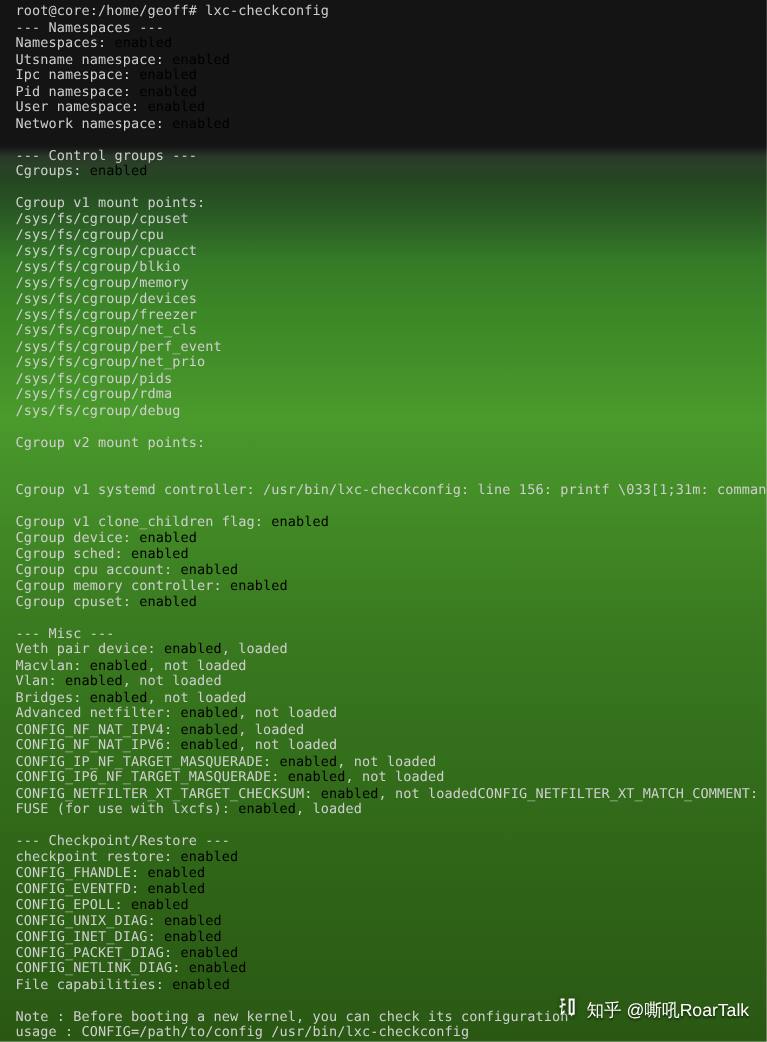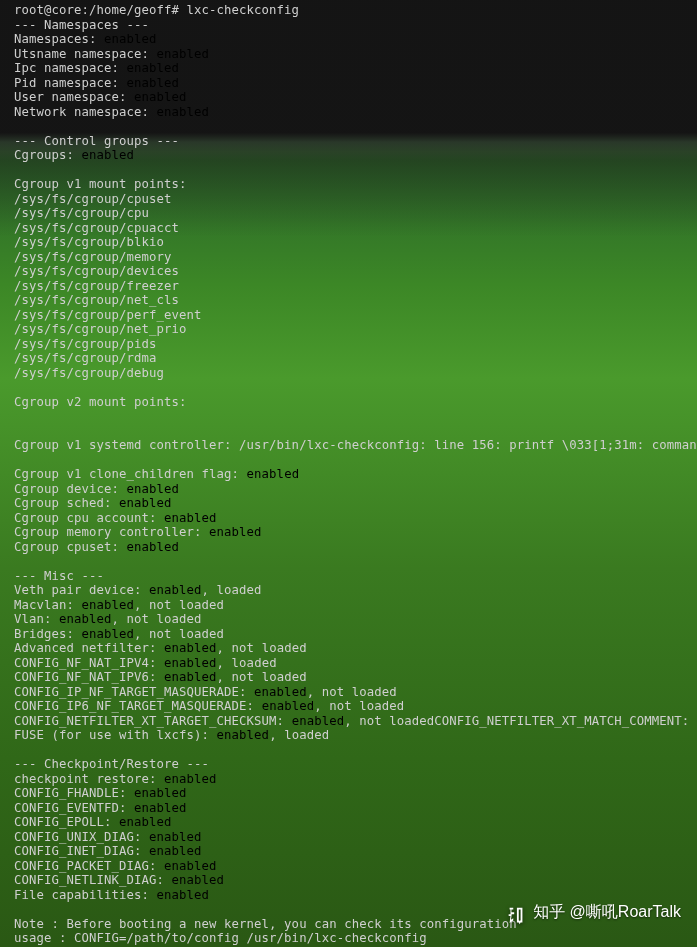--- a/index.html
+++ b/index.html
@@ -27,21 +27,21 @@
   #term{
     position:absolute;left:3px;top:3px;right:3px;
     white-space:pre;letter-spacing:.1px;margin-left:11px;
   }
   .p{color:#cfcfcf}
   .p .g{color:#000000}
   #watermark{
     position:absolute;right:16px;bottom:20px;
     font-family:Arial,"Microsoft YaHei",sans-serif;
     font-size:16px;color:#fff;font-weight:500;
-    display:flex;align-items:flex-start;gap:6px;
+    display:flex;align-items:flex-end;gap:6px;
     text-shadow:0 1px 2px rgba(0,0,0,.6);
   }
   #watermark svg{width:22px;height:22px;filter:drop-shadow(0 1px 2px rgba(0,0,0,.6))}
 </style>
 </head>
 <body>
 
 <div id="term"><div class="p">root@core:/home/geoff# lxc-checkconfig</div><div class="p">--- Namespaces ---</div><div class="p">Namespaces: <span class="g">enabled</span></div><div class="p">Utsname namespace: <span class="g">enabled</span></div><div class="p">Ipc namespace: <span class="g">enabled</span></div><div class="p">Pid namespace: <span class="g">enabled</span></div><div class="p">User namespace: <span class="g">enabled</span></div><div class="p">Network namespace: <span class="g">enabled</span></div><div class="p">&nbsp;</div><div class="p">--- Control groups ---</div><div class="p">Cgroups: <span class="g">enabled</span></div><div class="p">&nbsp;</div><div class="p">Cgroup v1 mount points:</div><div class="p">/sys/fs/cgroup/cpuset</div><div class="p">/sys/fs/cgroup/cpu</div><div class="p">/sys/fs/cgroup/cpuacct</div><div class="p">/sys/fs/cgroup/blkio</div><div class="p">/sys/fs/cgroup/memory</div><div class="p">/sys/fs/cgroup/devices</div><div class="p">/sys/fs/cgroup/freezer</div><div class="p">/sys/fs/cgroup/net_cls</div><div class="p">/sys/fs/cgroup/perf_event</div><div class="p">/sys/fs/cgroup/net_prio</div><div class="p">/sys/fs/cgroup/pids</div><div class="p">/sys/fs/cgroup/rdma</div><div class="p">/sys/fs/cgroup/debug</div><div class="p">&nbsp;</div><div class="p">Cgroup v2 mount points:</div><div class="p">&nbsp;</div><div class="p">&nbsp;</div><div class="p">Cgroup v1 systemd controller: /usr/bin/lxc-checkconfig: line 156: printf \033[1;31m: command not found</div><div class="p">&nbsp;</div><div class="p">Cgroup v1 clone_children flag: <span class="g">enabled</span></div><div class="p">Cgroup device: <span class="g">enabled</span></div><div class="p">Cgroup sched: <span class="g">enabled</span></div><div class="p">Cgroup cpu account: <span class="g">enabled</span></div><div class="p">Cgroup memory controller: <span class="g">enabled</span></div><div class="p">Cgroup cpuset: <span class="g">enabled</span></div><div class="p">&nbsp;</div><div class="p">--- Misc ---</div><div class="p">Veth pair device: <span class="g">enabled</span>, loaded</div><div class="p">Macvlan: <span class="g">enabled</span>, not loaded</div><div class="p">Vlan: <span class="g">enabled</span>, not loaded</div><div class="p">Bridges: <span class="g">enabled</span>, not loaded</div><div class="p">Advanced netfilter: <span class="g">enabled</span>, not loaded</div><div class="p">CONFIG_NF_NAT_IPV4: <span class="g">enabled</span>, loaded</div><div class="p">CONFIG_NF_NAT_IPV6: <span class="g">enabled</span>, not loaded</div><div class="p">CONFIG_IP_NF_TARGET_MASQUERADE: <span class="g">enabled</span>, not loaded</div><div class="p">CONFIG_IP6_NF_TARGET_MASQUERADE: <span class="g">enabled</span>, not loaded</div><div class="p">CONFIG_NETFILTER_XT_TARGET_CHECKSUM: <span class="g">enabled</span>, not loadedCONFIG_NETFILTER_XT_MATCH_COMMENT: <span class="g">enabled</span>, not loaded</div><div class="p">FUSE (for use with lxcfs): <span class="g">enabled</span>, loaded</div><div class="p">&nbsp;</div><div class="p">--- Checkpoint/Restore ---</div><div class="p">checkpoint restore: <span class="g">enabled</span></div><div class="p">CONFIG_FHANDLE: <span class="g">enabled</span></div><div class="p">CONFIG_EVENTFD: <span class="g">enabled</span></div><div class="p">CONFIG_EPOLL: <span class="g">enabled</span></div><div class="p">CONFIG_UNIX_DIAG: <span class="g">enabled</span></div><div class="p">CONFIG_INET_DIAG: <span class="g">enabled</span></div><div class="p">CONFIG_PACKET_DIAG: <span class="g">enabled</span></div><div class="p">CONFIG_NETLINK_DIAG: <span class="g">enabled</span></div><div class="p">File capabilities: <span class="g">enabled</span></div><div class="p">&nbsp;</div><div class="p">Note : Before booting a new kernel, you can check its configuration</div><div class="p">usage : CONFIG=/path/to/config /usr/bin/lxc-checkconfig</div></div>
 
 <div id="watermark">

